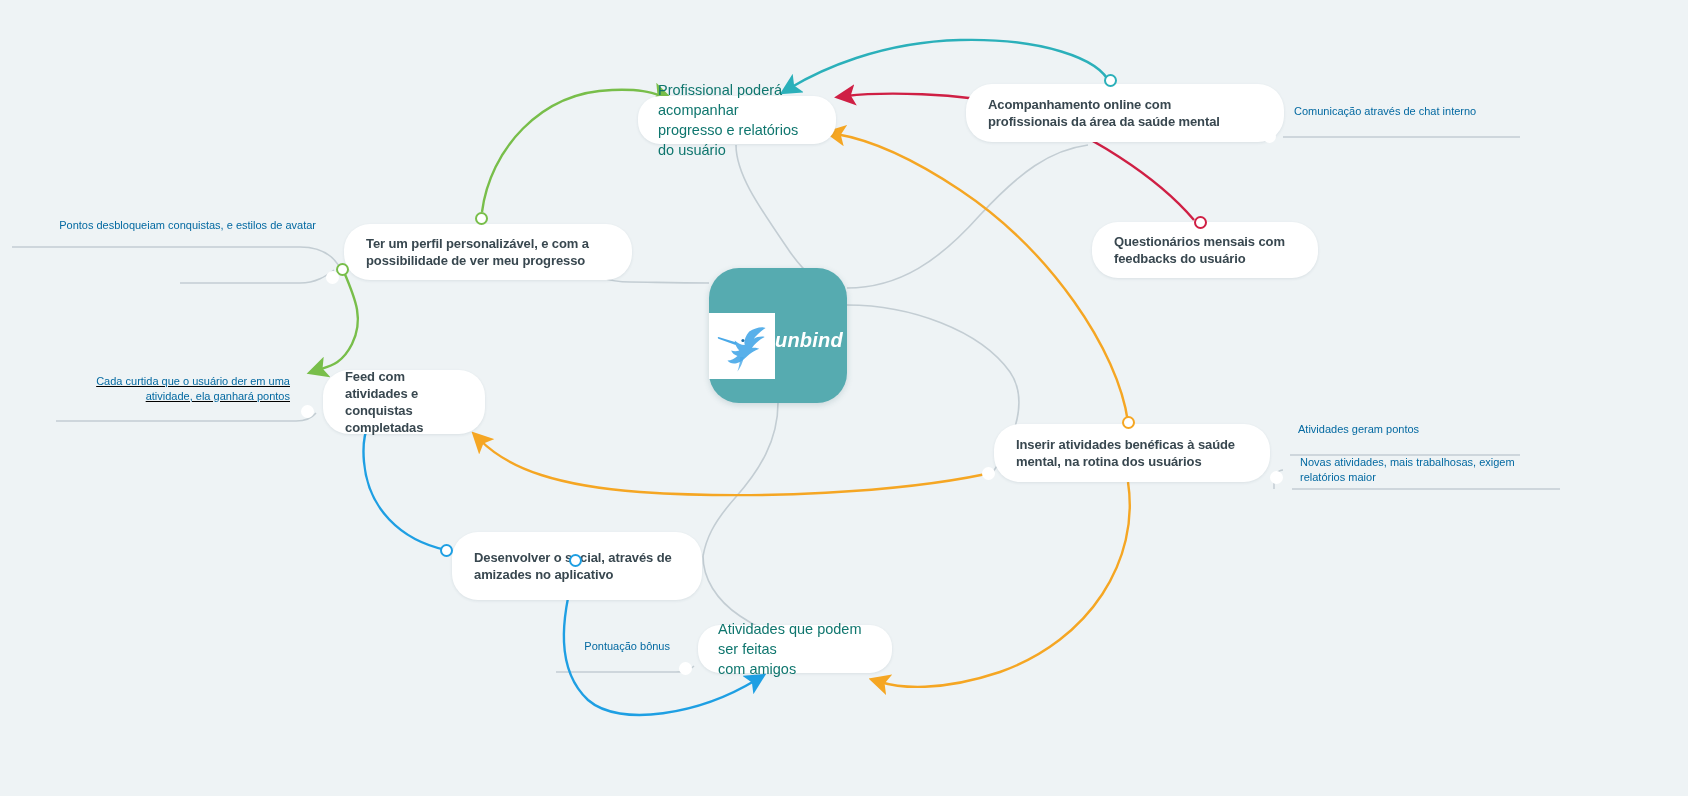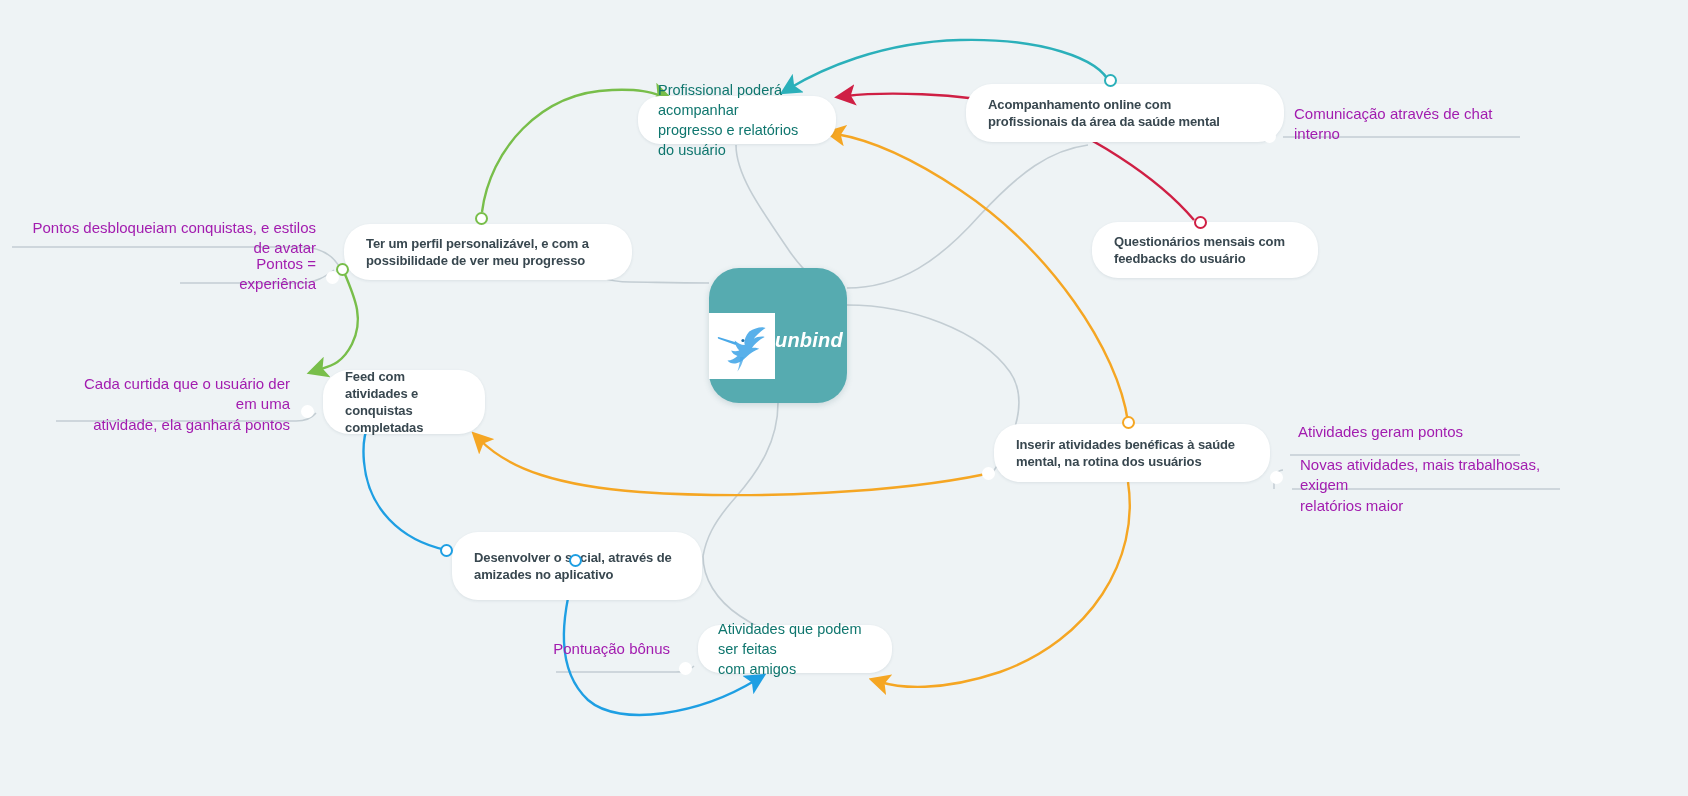--- a/index.html
+++ b/index.html
@@ -60,23 +60,23 @@
     font-size: 14.5px;
     line-height: 1.38;
     color: #0f766e;
   }
   .leaf {
     position: absolute;
     box-sizing: border-box;
   }
   .leaf-text {
     display: block;
-    font-size: 15px;
+    font-size: 11px;
     line-height: 1.35;
-    color: #a21caf;
+    color: #0369a1;
     white-space: pre-line;
     padding: 0 6px 3px 6px;
   }
   .leaf.right .leaf-text { text-align: left; }
   .leaf.left  .leaf-text { text-align: right; }
 
   
   #root-node {
     position: absolute;
     left: 709px;
@@ -195,31 +195,28 @@
 
   <div class="node primary" style="left:344px; top:224px; width:288px; height:56px;">
     <span class="node-text">Ter um perfil personalizável, e com a
 possibilidade de ver meu progresso</span>
   </div>
   <div class="dot" style="left:475px; top:212px; border-color:#78be4a;"></div>
 
   <div class="leaf left" style="left:12px; top:218px; width:310px;">
     <span class="leaf-text">Pontos desbloqueiam conquistas, e estilos de avatar</span>
   </div>
-  <div class="leaf left" style="left:180px; top:254px; width:142px;">
-    <span class="leaf-text">Pontos = experiência</span>
-  </div>
   <div class="dot" style="left:336px; top:263px; border-color:#78be4a;"></div>
   <div class="dot" style="left:326px; top:271px;"></div>
 
   <div class="node primary" style="left:323px; top:370px; width:162px; height:64px;">
     <span class="node-text">Feed com atividades e
 conquistas completadas</span>
   </div>
-  <div class="leaf left" style="left:56px; top:374px; width:240px;">
+  <div class="leaf left" style="left:56px; top:374px; width:240px;text-decoration:underline;">
     <span class="leaf-text">Cada curtida que o usuário der em uma
 atividade, ela ganhará pontos</span>
   </div>
   <div class="dot" style="left:301px; top:405px;"></div>
 
   <div class="node secondary" style="left:638px; top:96px; width:198px; height:48px;">
     <span class="node-text">Profissional poderá acompanhar
 progresso e relatórios do usuário</span>
   </div>
 

